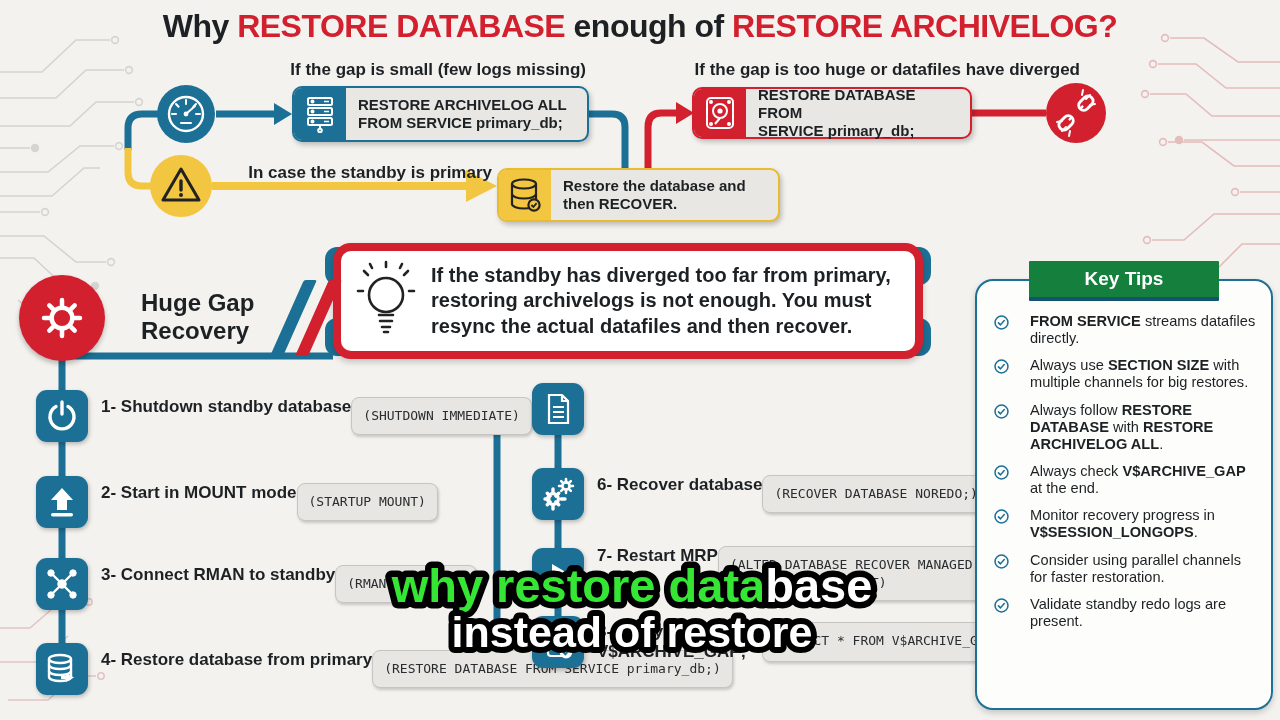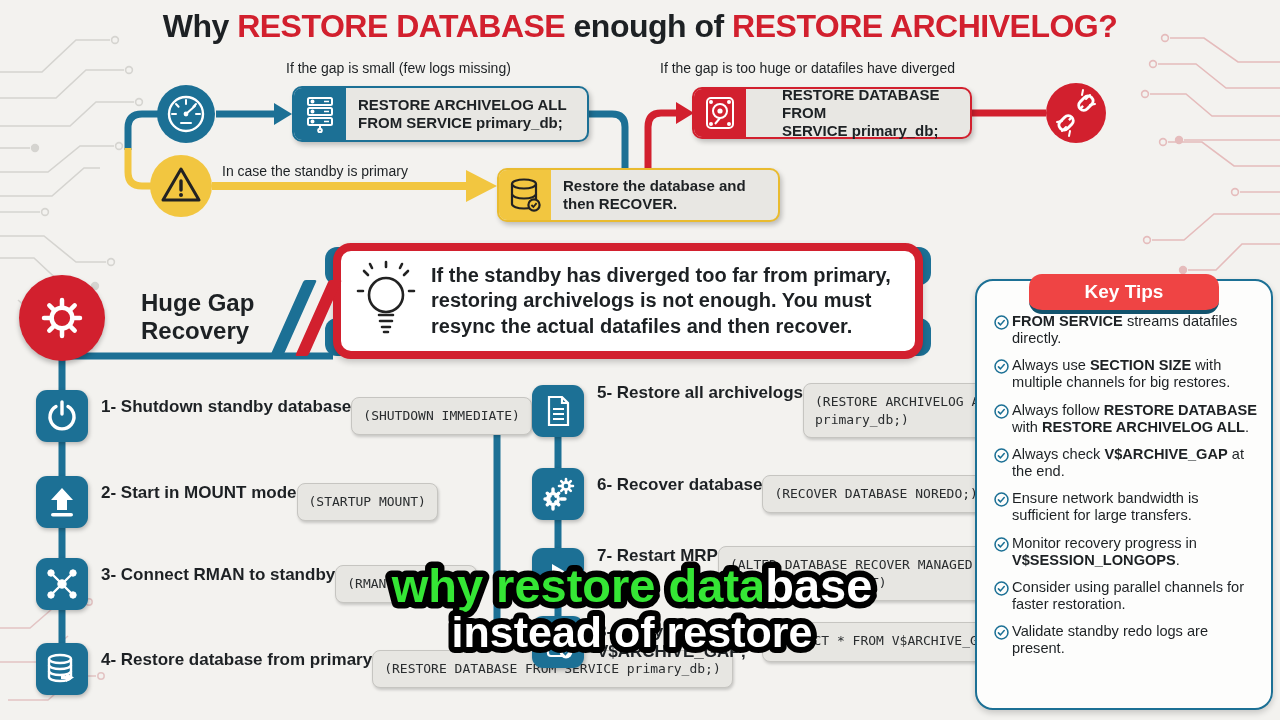--- a/index.html
+++ b/index.html
@@ -6,31 +6,31 @@
   #stage{position:relative;width:1280px;height:720px;overflow:hidden;
          background:#f3f2ef;font-family:"Liberation Sans",sans-serif;color:#1d2124;}
   svg{display:block;}
   .abs{position:absolute;}
 
   
   #title{left:0;top:8px;width:1280px;text-align:center;font-size:32px;font-weight:700;letter-spacing:-.5px;}
   #title .red{color:#d2202e;}
 
   
-  .flow-label{font-size:14px;font-weight:400;text-align:left;white-space:nowrap;}
+  .flow-label{font-size:17px;font-weight:700;text-align:right;white-space:nowrap;}
 
   
   .flow-box{display:flex;align-items:stretch;border-radius:10px;background:#e8e7e3;
             box-shadow:2px 3px 5px rgba(0,0,0,.22);}
   .flow-box .fb-icon{width:52px;display:flex;align-items:center;justify-content:center;
             border-radius:8px 0 0 8px;flex-shrink:0;}
   .flow-box .fb-text{display:flex;align-items:center;padding:4px 12px;font-size:15px;
             font-weight:700;line-height:1.22;white-space:pre-line;}
   .fb-teal{border:2.5px solid #1c7095;} .fb-teal .fb-icon{background:#1c7095;}
-  .fb-red{border:2.5px solid #d2202e;gap:24px;}  .fb-red  .fb-icon{background:#d2202e;}
+  .fb-red{border:2.5px solid #d2202e;}  .fb-red  .fb-icon{background:#d2202e;}
   .fb-yellow{border:2.5px solid #e9bb2f;} .fb-yellow .fb-icon{background:#f2c640;}
 
   
   .corner{width:84px;height:38px;background:#1c7095;border-radius:12px;}
   #callout{left:333px;top:243px;width:590px;height:116px;background:#fff;
            border:8px solid #d2202e;border-radius:18px;box-sizing:border-box;
            display:flex;align-items:center;gap:14px;padding:0 14px;
            box-shadow:0 3px 6px rgba(0,0,0,.2);}
   #callout .callout-text{font-size:20px;font-weight:700;line-height:1.27;white-space:pre-line;}
 
@@ -49,24 +49,24 @@
   .step-code{background:#e7e6e2;border:1.5px solid #c6c5c1;border-radius:8px;
              font-family:"DejaVu Sans Mono",monospace;font-size:13px;color:#2a2d2f;
              padding:9px 11px;white-space:pre-line;line-height:1.35;width:fit-content;
              box-shadow:1px 2px 3px rgba(0,0,0,.18);}
 
   
   #tips-panel{left:975px;top:279px;width:298px;height:431px;background:#fdfdfc;
               border:2.5px solid #1c7095;border-radius:18px;box-sizing:border-box;
               box-shadow:0 3px 6px rgba(0,0,0,.18);}
   #tips-header{position:absolute;left:50%;transform:translateX(-50%);top:-20px;width:190px;height:36px;
-              background:#ef4444;border-bottom:4px solid #12536d;border-radius:13px;color:#fff;
-              font-size:19px;font-weight:700;display:flex;align-items:center;justify-content:center;margin-top:13px;}
+              background:#15803d;border-bottom:4px solid #12536d;border-radius:1px;color:#fff;
+              font-size:19px;font-weight:700;display:flex;align-items:center;justify-content:center;}
   #tips-list{list-style:none;margin:0;padding:32px 12px 8px 16px;}
-  .tip{display:flex;gap:2px;margin-bottom:10.5px;font-size:14.6px;line-height:1.16;}
+  .tip{display:flex;gap:20px;margin-bottom:10.5px;font-size:14.6px;line-height:1.16;}
   .tip b{font-weight:700;}
   .tip-check{width:17px;height:17px;flex-shrink:0;margin-top:1px;stroke:#1c7095;fill:none;
              stroke-width:1.8;stroke-linecap:round;stroke-linejoin:round;}
 
   
   #subtitle{left:0;top:550px;pointer-events:none;}
 </style>
 </head>
 <body>
 
@@ -336,25 +336,20 @@
   </div>
 
   <div class="step" style="left:532px;top:383px">
     <div class="step-icon">
       <svg width="34" height="36" viewBox="0 0 34 36" fill="none" stroke="#fff" stroke-width="2.2">
         <path d="M8,4 h13 l6,6 v22 h-19 z"></path>
           <path d="M21,4 v6 h6"></path>
         <path d="M12,16 h11 M12,21 h11 M12,26 h11" stroke-width="1.9"></path>
       </svg>
     </div>
-    <div class="step-body">
-      <div class="step-title">5- Restore all archivelogs</div>
-      <div class="step-code">(RESTORE ARCHIVELOG ALL FROM SERVICE
-primary_db;)</div>
-    </div>
   </div>
 
   <div class="step" style="left:532px;top:468px">
     <div class="step-icon">
       <svg width="38" height="38" viewBox="0 0 38 38" fill="none" stroke="#fff">
         <g stroke-width="3.4" stroke-linecap="round">
           <path d="M14,30 v4 M14,14 v4 M6,24 h4 M22,24 h4 M8.3,18.3 l2.8,2.8 M16.9,26.9 l2.8,2.8 M8.3,29.7 l2.8,-2.8 M16.9,21.1 l2.8,-2.8"></path>
         </g>
         <circle cx="14" cy="24" r="5.4" stroke-width="3.2"></circle>
         <g stroke-width="2.6" stroke-linecap="round">
@@ -427,27 +422,20 @@
     </li>
 
     <li class="tip">
       <svg class="tip-check" viewBox="0 0 20 20">
         <circle cx="10" cy="10" r="7.6"></circle>
             <path d="M6.4 10.4 l2.4 2.4 4.4 -5.2"></path>
       </svg>
       <span class="tip-text"><span>Always check </span><b>V$ARCHIVE_GAP</b><span> at the end.</span></span>
     </li>
 
-    <li class="tip">
-      <svg class="tip-check" viewBox="0 0 20 20">
-        <circle cx="10" cy="10" r="7.6"></circle>
-            <path d="M6.4 10.4 l2.4 2.4 4.4 -5.2"></path>
-      </svg>
-      <span class="tip-text"><span>Ensure network bandwidth is sufficient for large transfers.</span></span>
-    </li>
 
     <li class="tip">
       <svg class="tip-check" viewBox="0 0 20 20">
         <circle cx="10" cy="10" r="7.6"></circle>
             <path d="M6.4 10.4 l2.4 2.4 4.4 -5.2"></path>
       </svg>
       <span class="tip-text"><span>Monitor recovery progress in </span><b>V$SESSION_LONGOPS</b><span>.</span></span>
     </li>
 
     <li class="tip">

